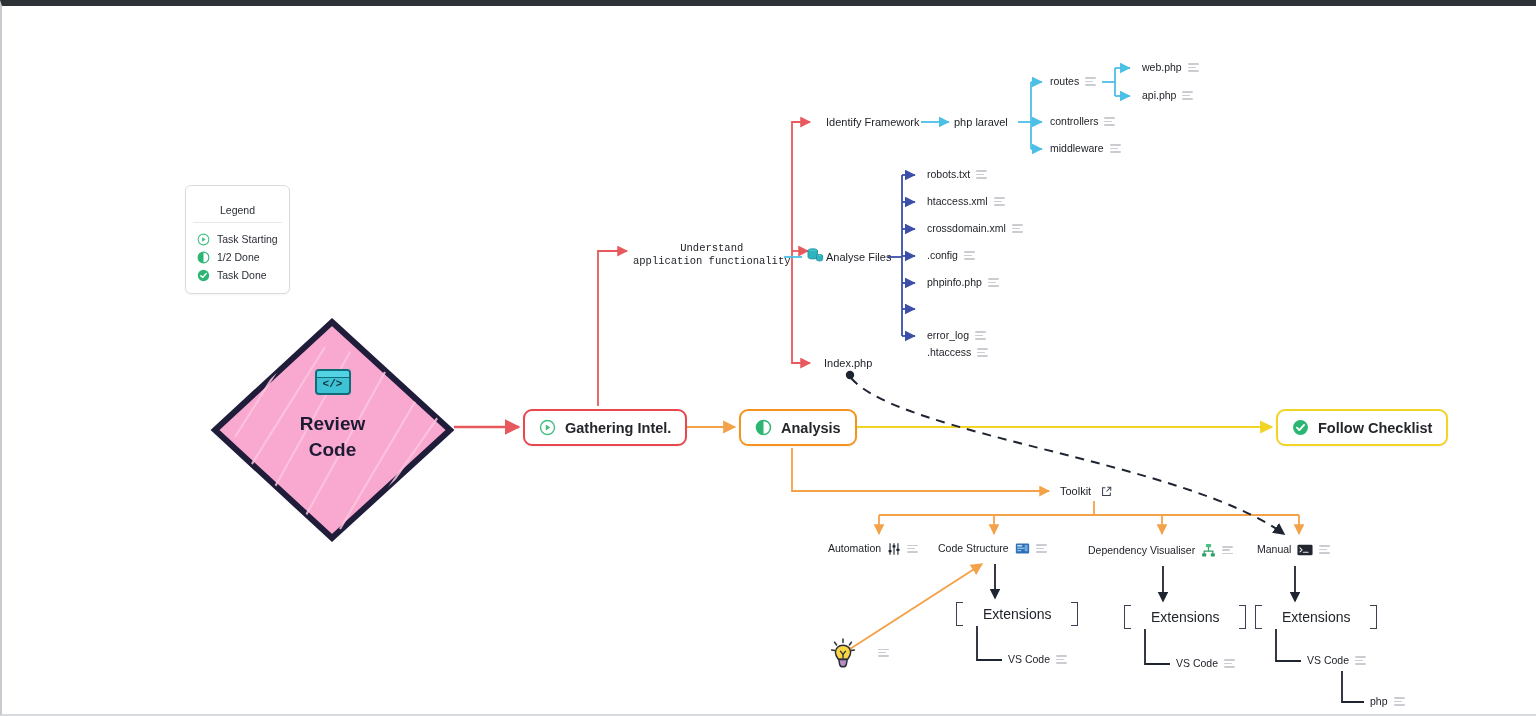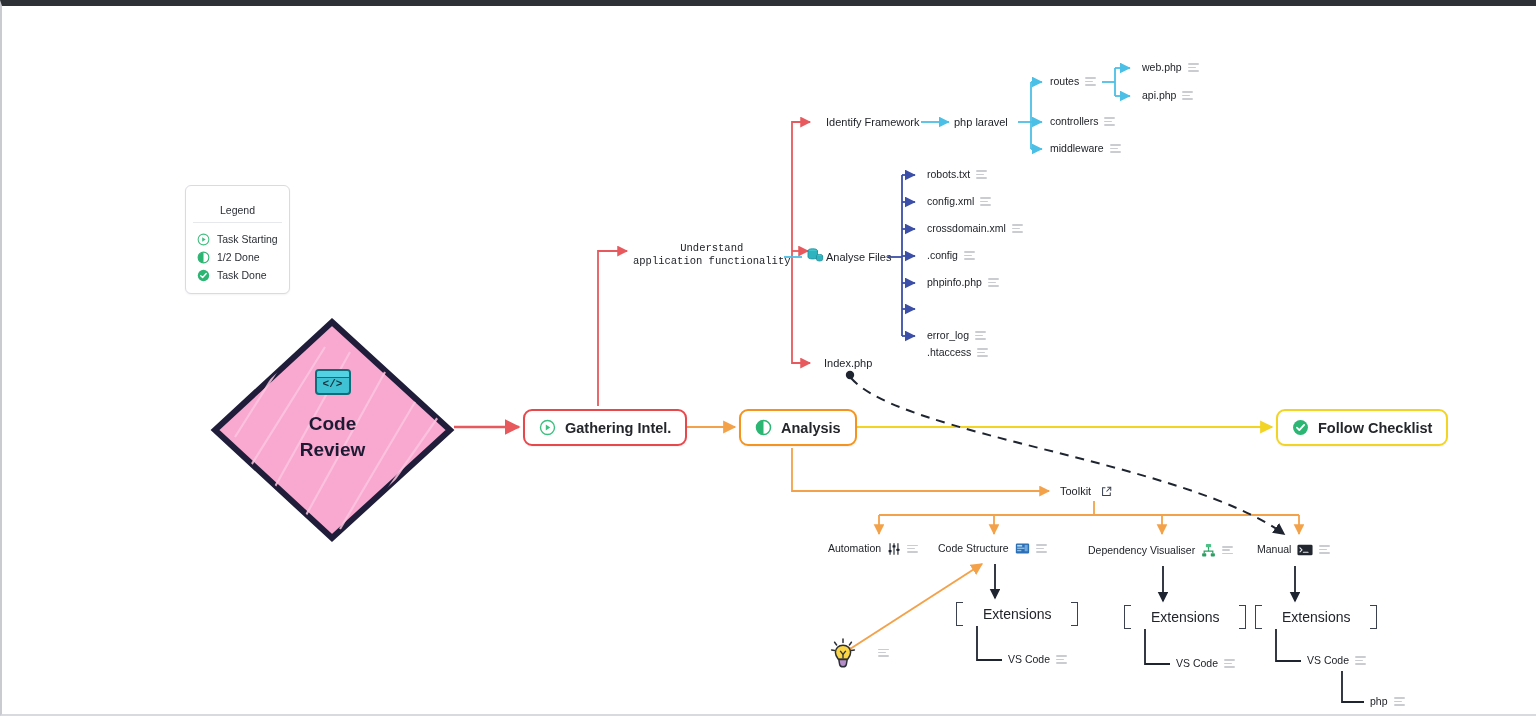--- a/index.html
+++ b/index.html
@@ -310,22 +310,22 @@
         <path d="M130,212 L205,85"></path>
           <path d="M25,120 L85,25"></path>
           <path d="M155,205 L228,100"></path>
       </g>
     </svg>
     <div id="diamond-content">
       <div id="diamond-icon">
         <span class="code">&lt;/&gt;</span>
       </div>
       <div id="diamond-label">
+        <div>Review</div>
         <div>Code</div>
-        <div>Review</div>
       </div>
     </div>
   </div>
 
   <div class="pill" id="n-gathering" style="left:521px; top:403px;">
     <svg class="pglyph" viewBox="0 0 16 16">
       <circle cx="8" cy="8" r="6.6" fill="none" stroke="#3fbf7f" stroke-width="1.3"></circle>
       <path d="M6.4,5.2 L10.6,8 L6.4,10.8 z" fill="#3fbf7f"></path>
     </svg>
     <span>Gathering Intel.</span>
@@ -412,21 +412,21 @@
 
   <div class="tnode" style="left:925px; top:162px;">
     <span class="txt">robots.txt</span>
     <span class="note">
         <i></i>
         <i></i>
         <i></i>
       </span>
   </div>
   <div class="tnode" style="left:925px; top:189px;">
-    <span class="txt">config.xml</span>
+    <span class="txt">htaccess.xml</span>
     <span class="note">
         <i></i>
         <i></i>
         <i></i>
       </span>
   </div>
   <div class="tnode" style="left:925px; top:216px;">
     <span class="txt">crossdomain.xml</span>
     <span class="note">
         <i></i>

